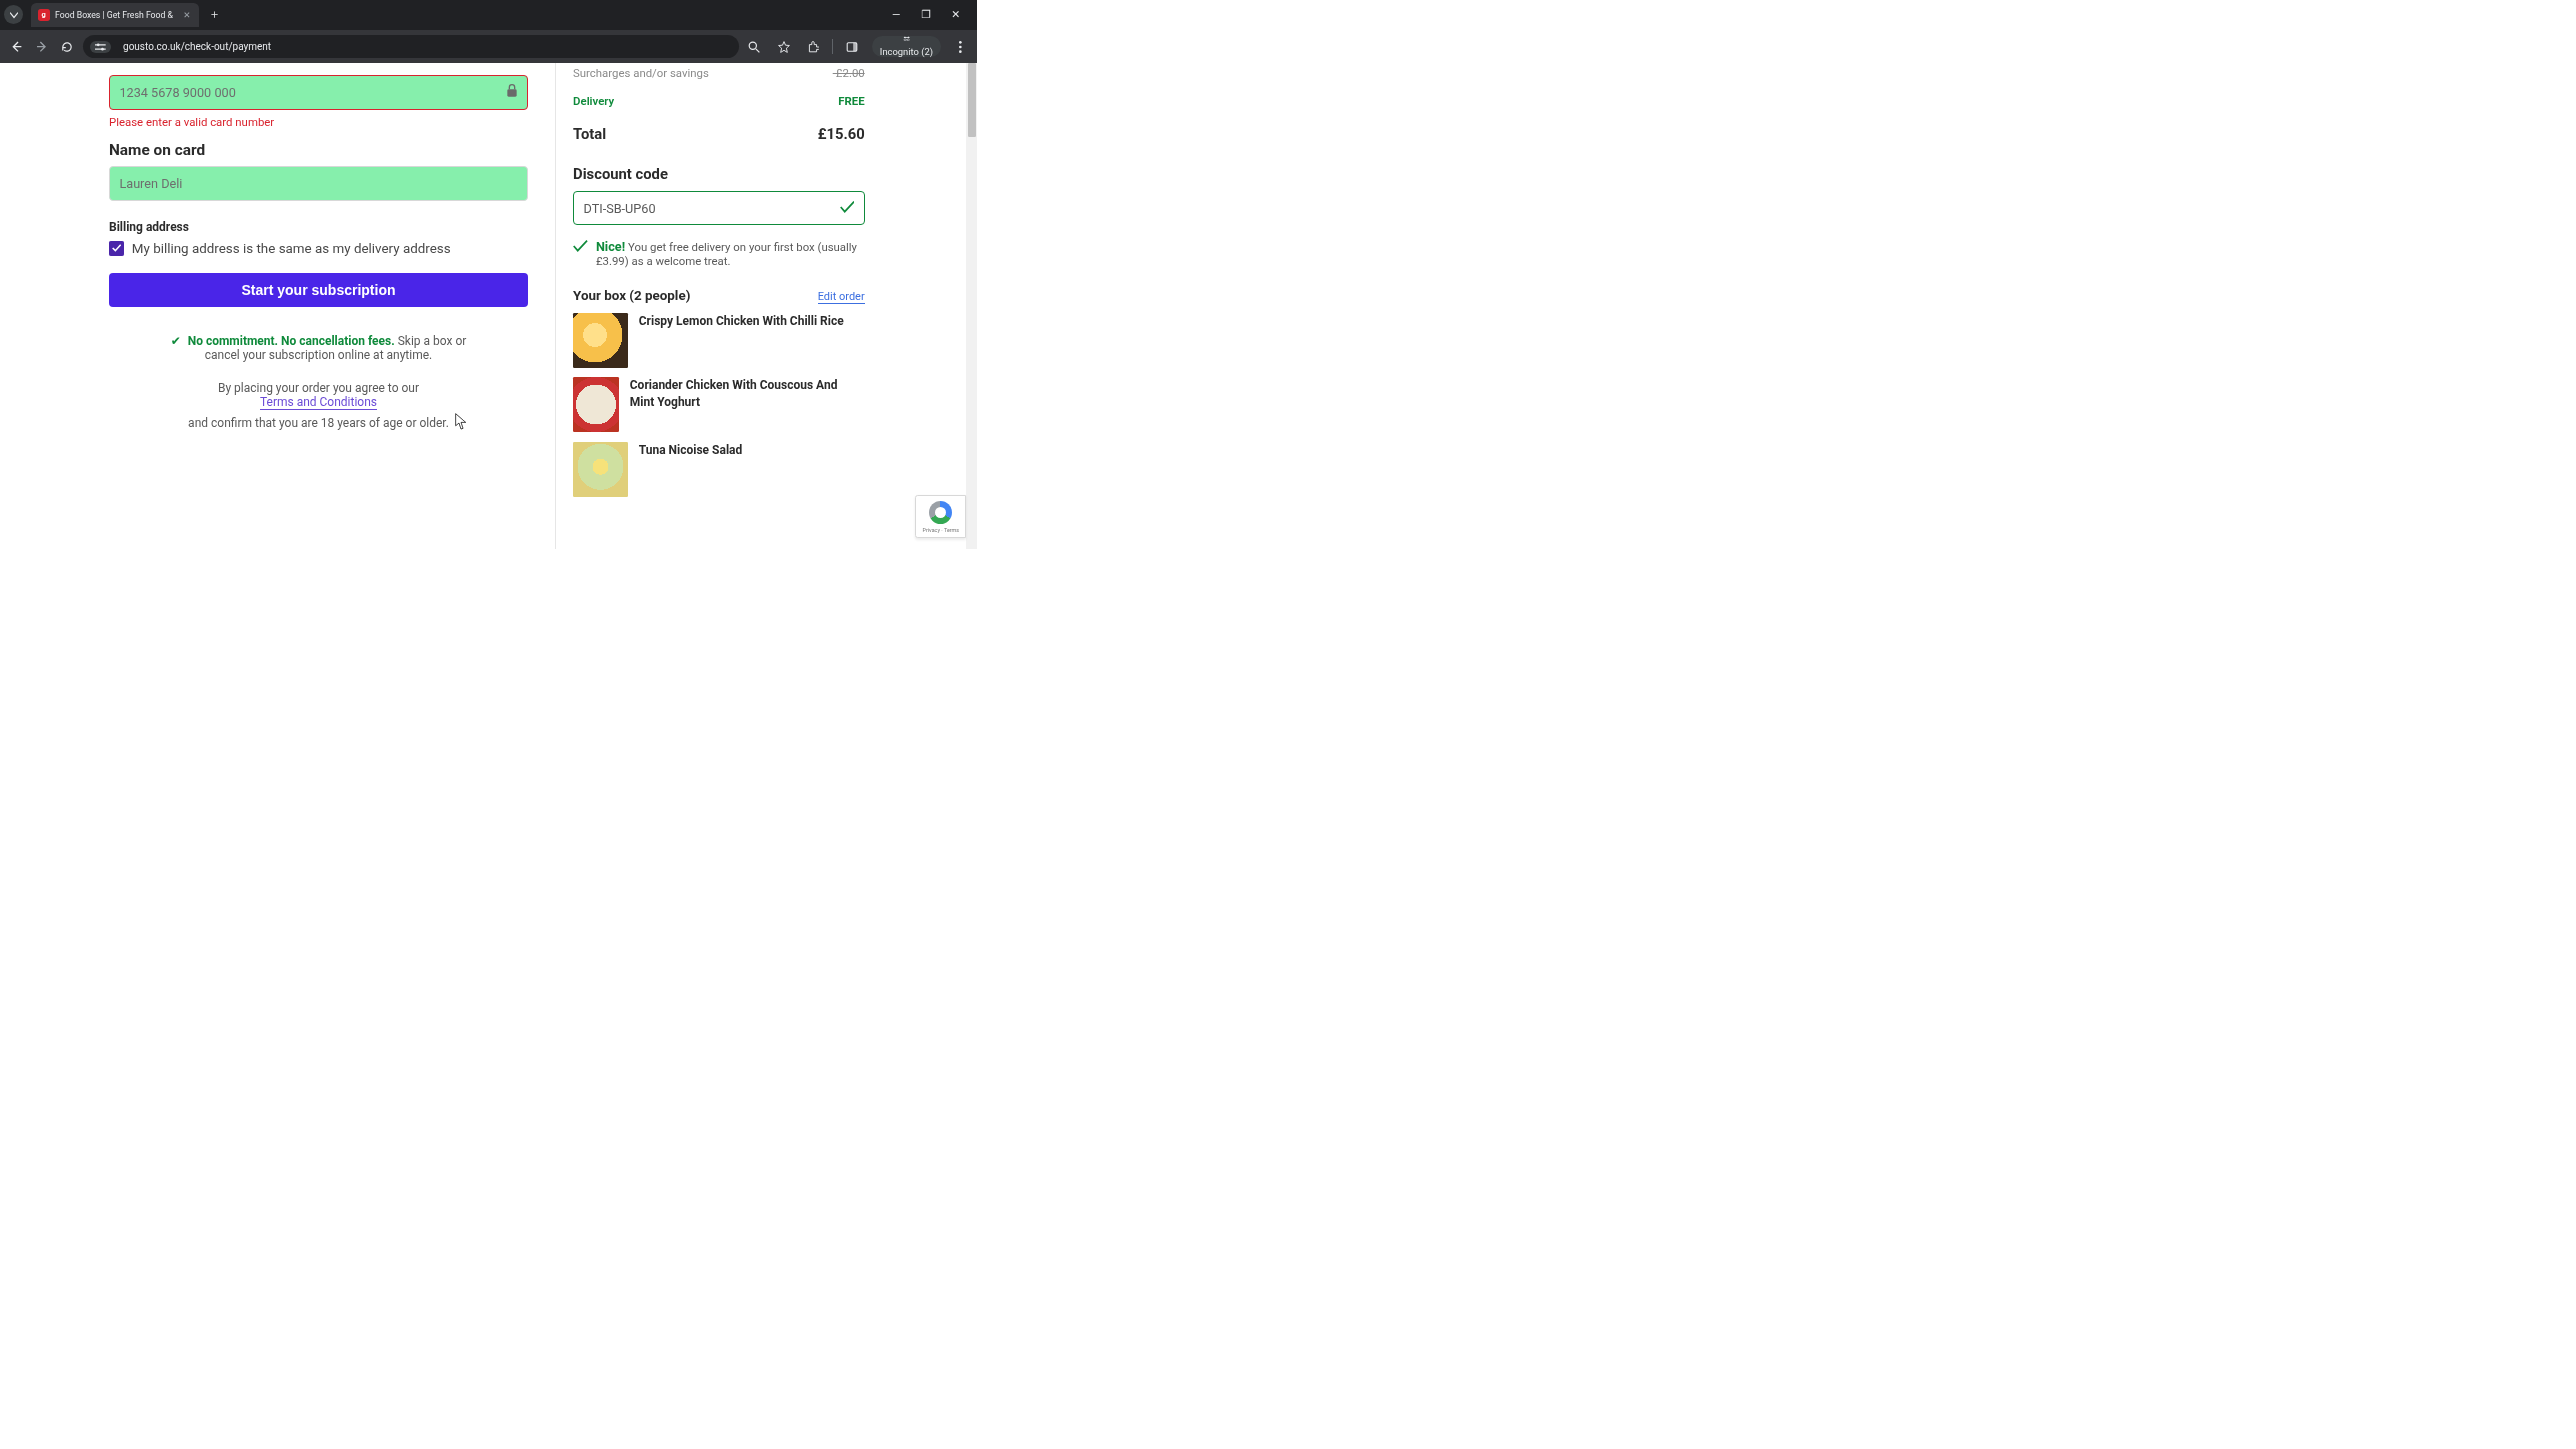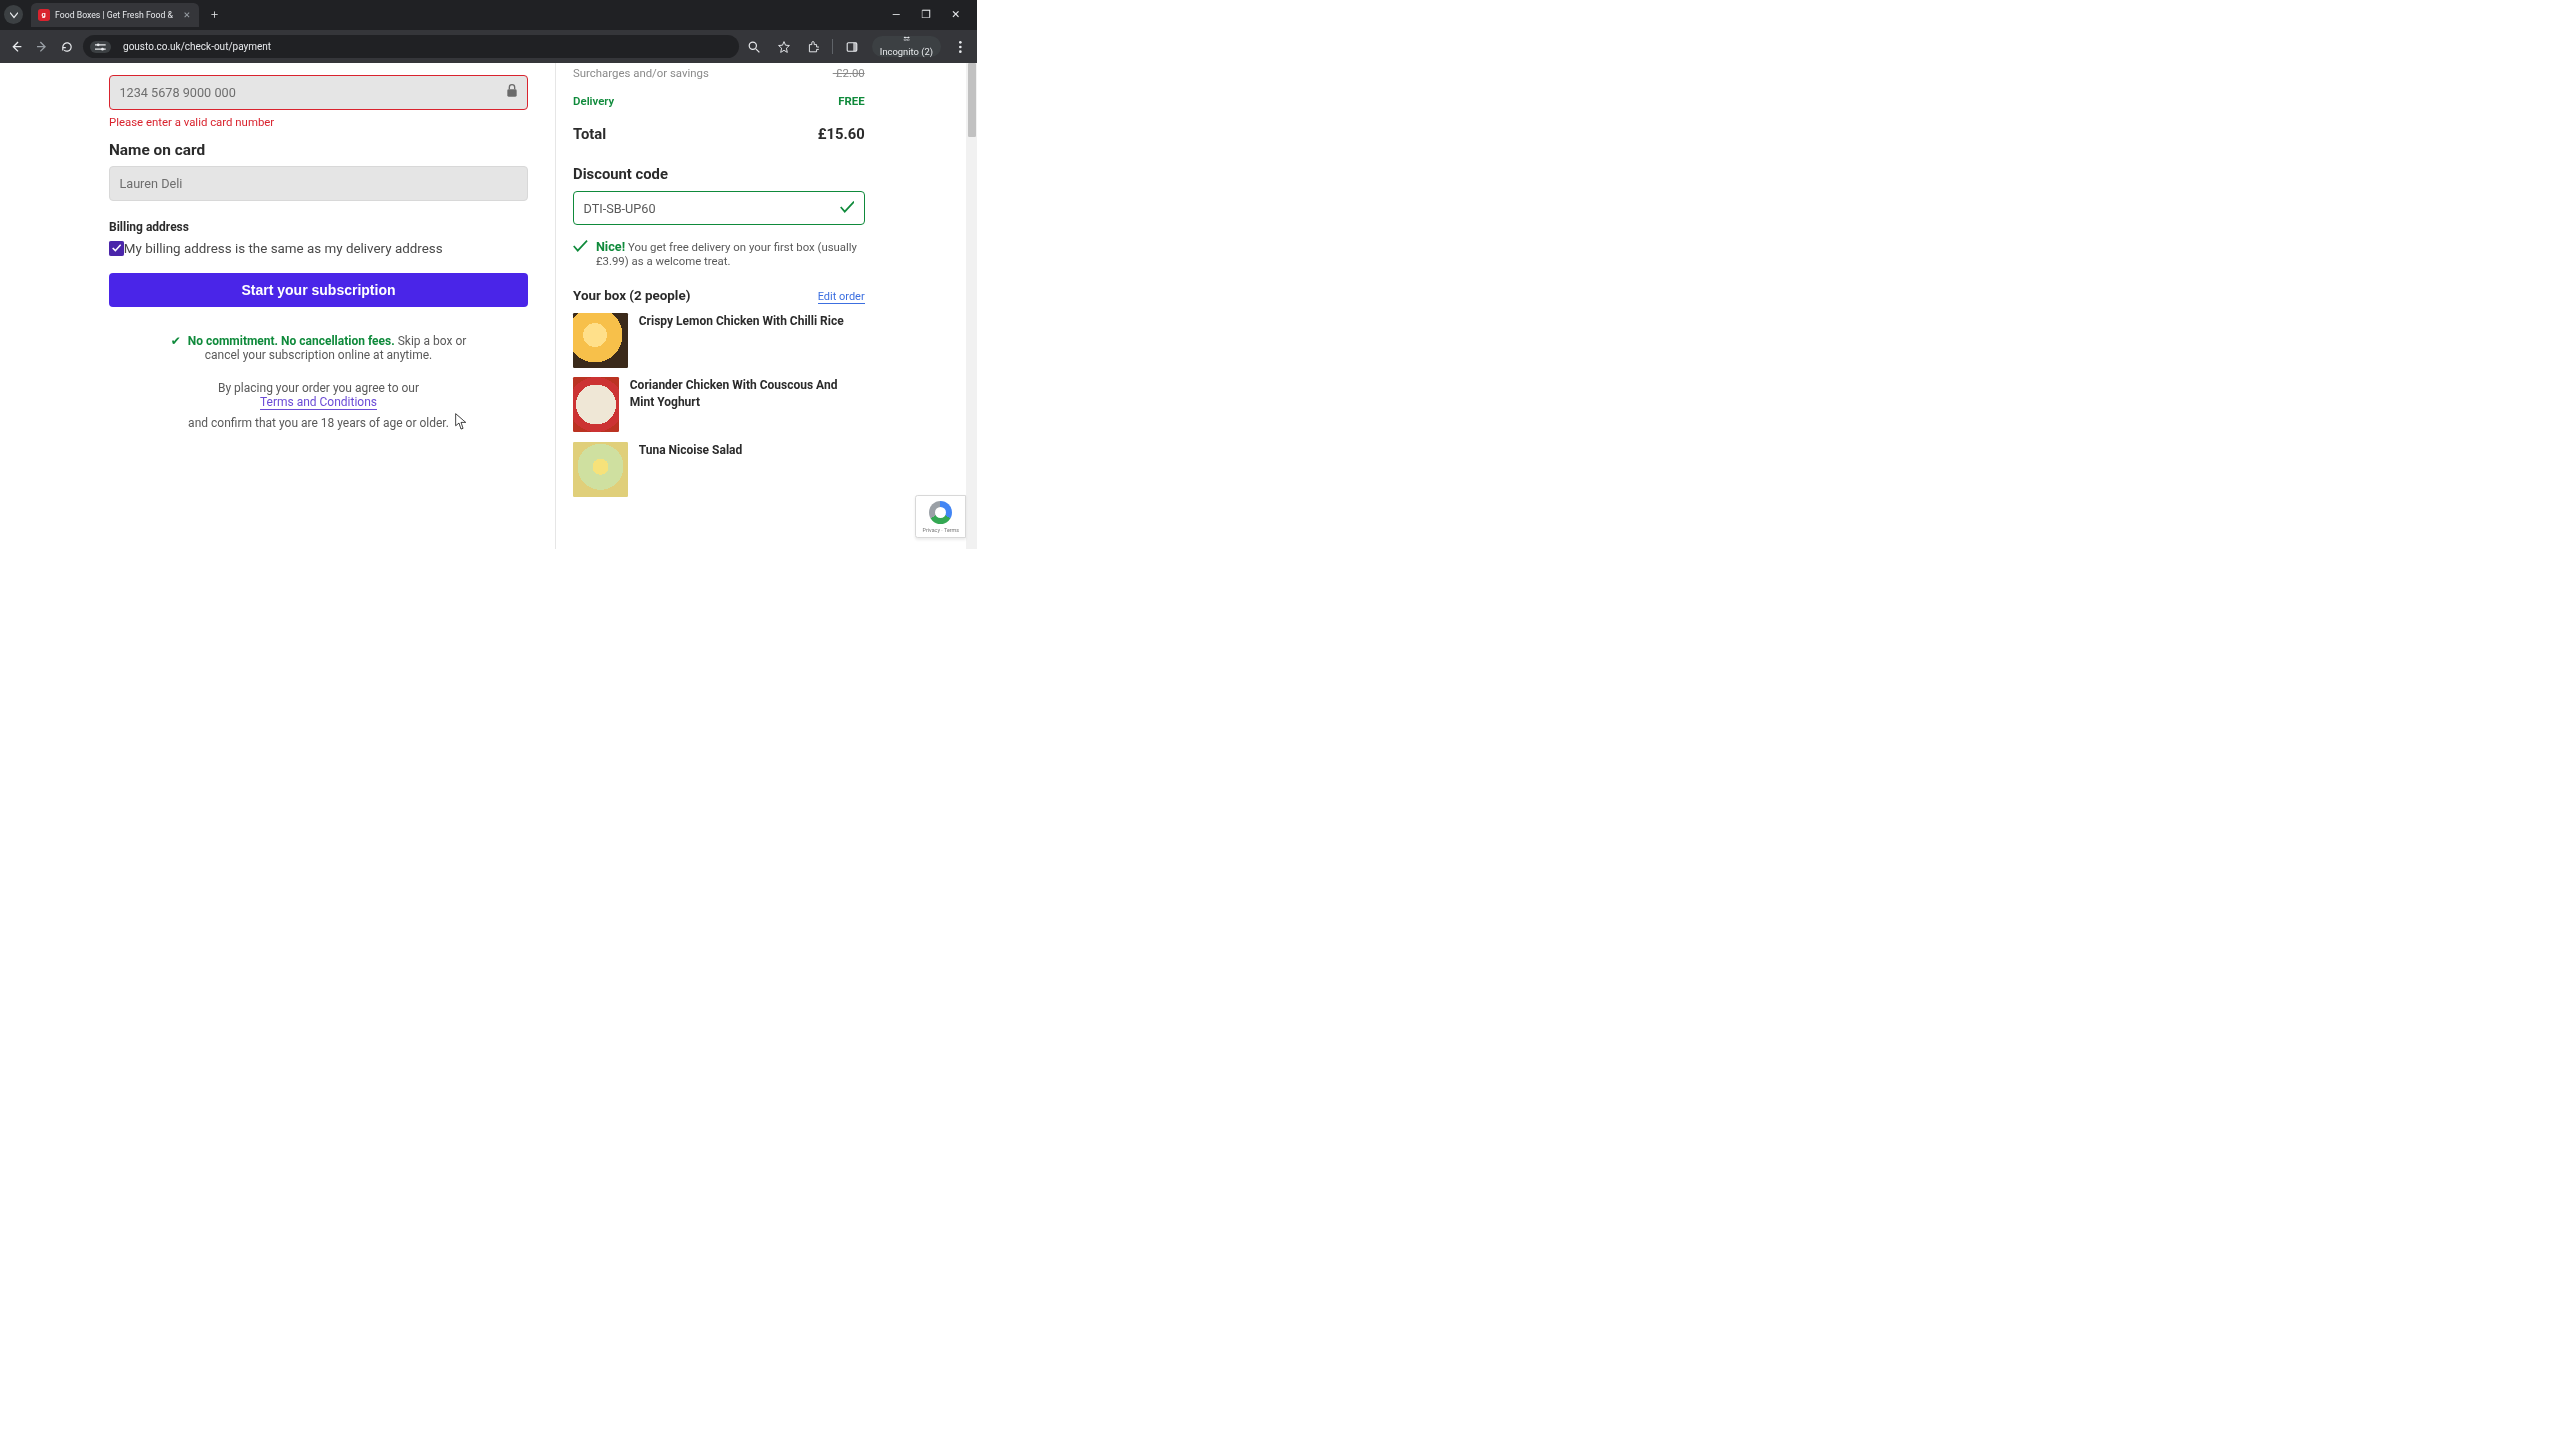--- a/index.html
+++ b/index.html
@@ -87,30 +87,30 @@
 
   
   .field { margin-bottom: 12px; }
   .label {
     font-size: 15.4px; font-weight: 700; color: #2b2b2b; margin-bottom: 6.7px;
   }
   .input {
     width: 100%; height: 35px; border: 0.7px solid #d8d8d8; border-radius: 4px;
     padding: 0 9.4px; font-size: 12.7px; color: #6e6e6e;
     display: flex; align-items: center; justify-content: space-between;
-    background: #e5e5e5;
+    background: #86efac;
   }
   .input.error { border-color: #d9232e; }
   .input.focus { border-color: #4a25aa; box-shadow: 0 0 0 0.7px rgba(74,37,170,.15) inset; }
   .error-text { color: #d9232e; font-size: 11.4px; margin-top: 5.4px; }
   .row-2 { display:flex; gap: 12px; }
   .row-2 > .field { flex:1; margin-bottom: 0; }
 
   .section-head { font-size: 12px; font-weight: 700; color:#2b2b2b; margin: 19px 0 6.7px; }
-  .check-line { display:flex; align-items:center; font-size: 13.4px; color:#494949; }
+  .check-line { display:flex; align-items:center; gap: 8px; font-size: 13.4px; color:#494949; }
   .checkbox {
     width:14.8px; height:14.8px; border:1.3px solid #4a25aa; background:#4a25aa;
     display:flex; align-items:center; justify-content:center; color:#fff; border-radius:1.3px;
   }
 
   .cta {
     margin-top: 17.4px; width: 100%; height: 34px; border-radius: 4px;
     background:#4a25e8; color:#fff; font-size: 14px; font-weight:700;
     display:flex; align-items:center; justify-content:center;
     border: none; cursor: pointer;

